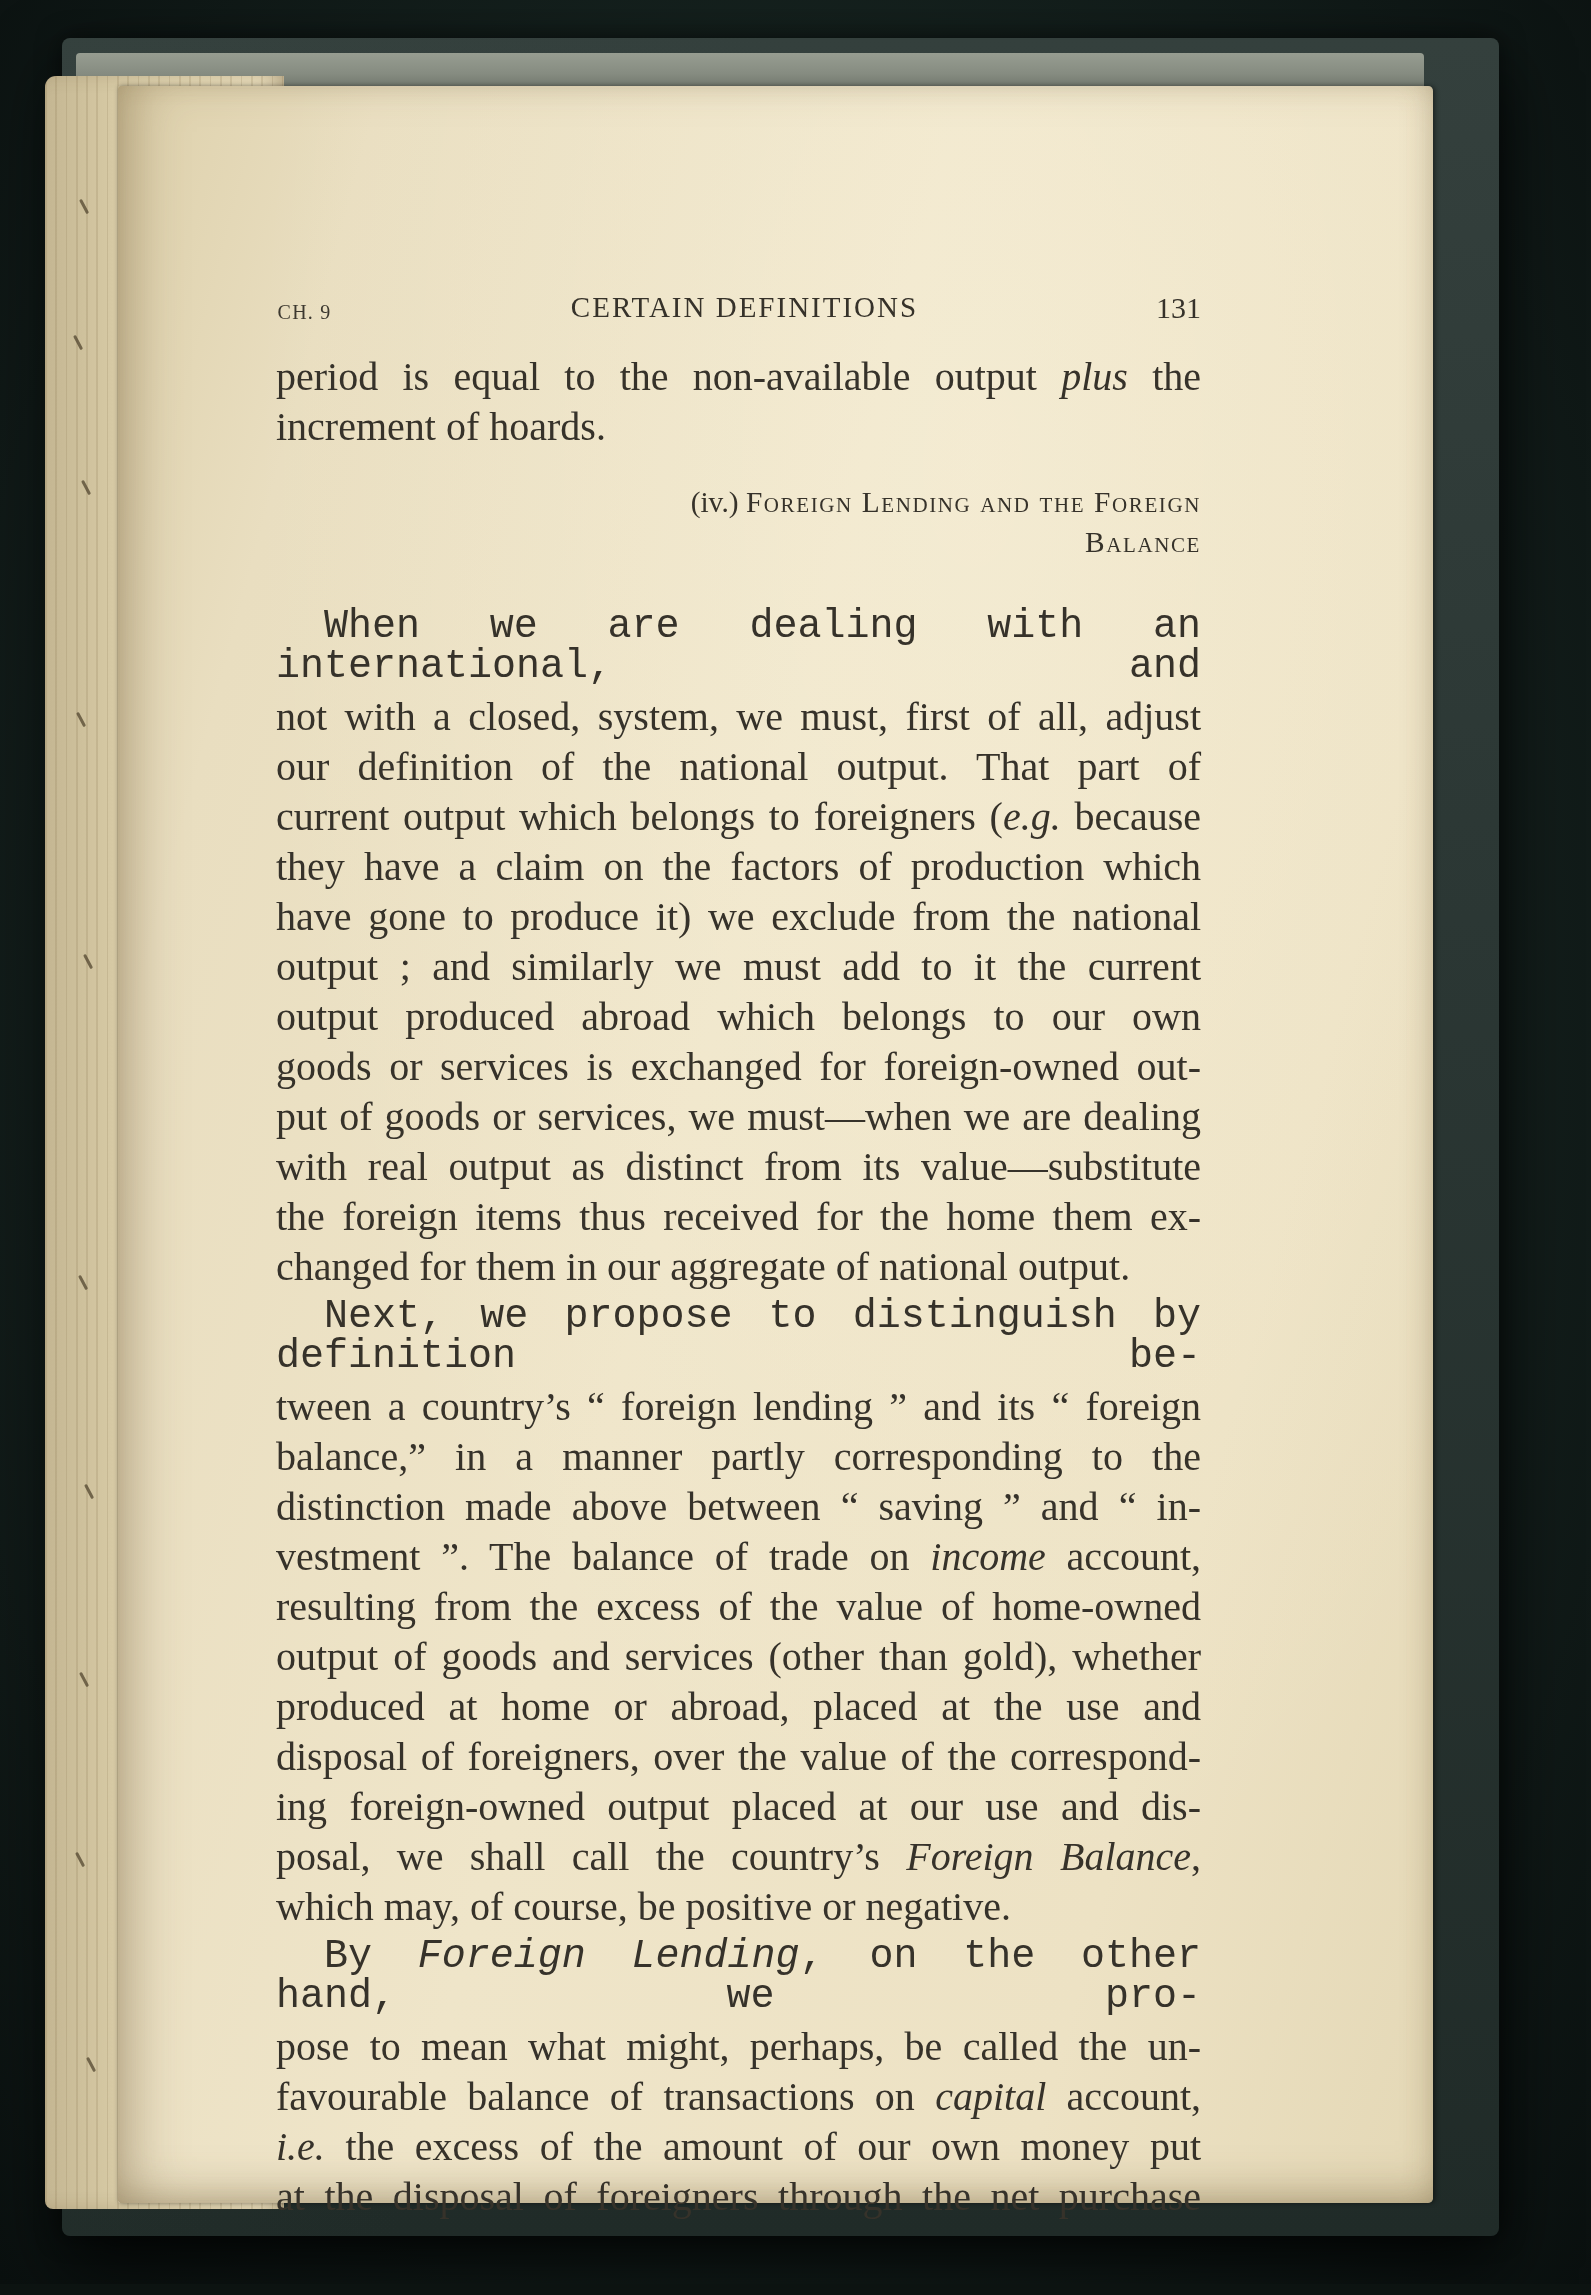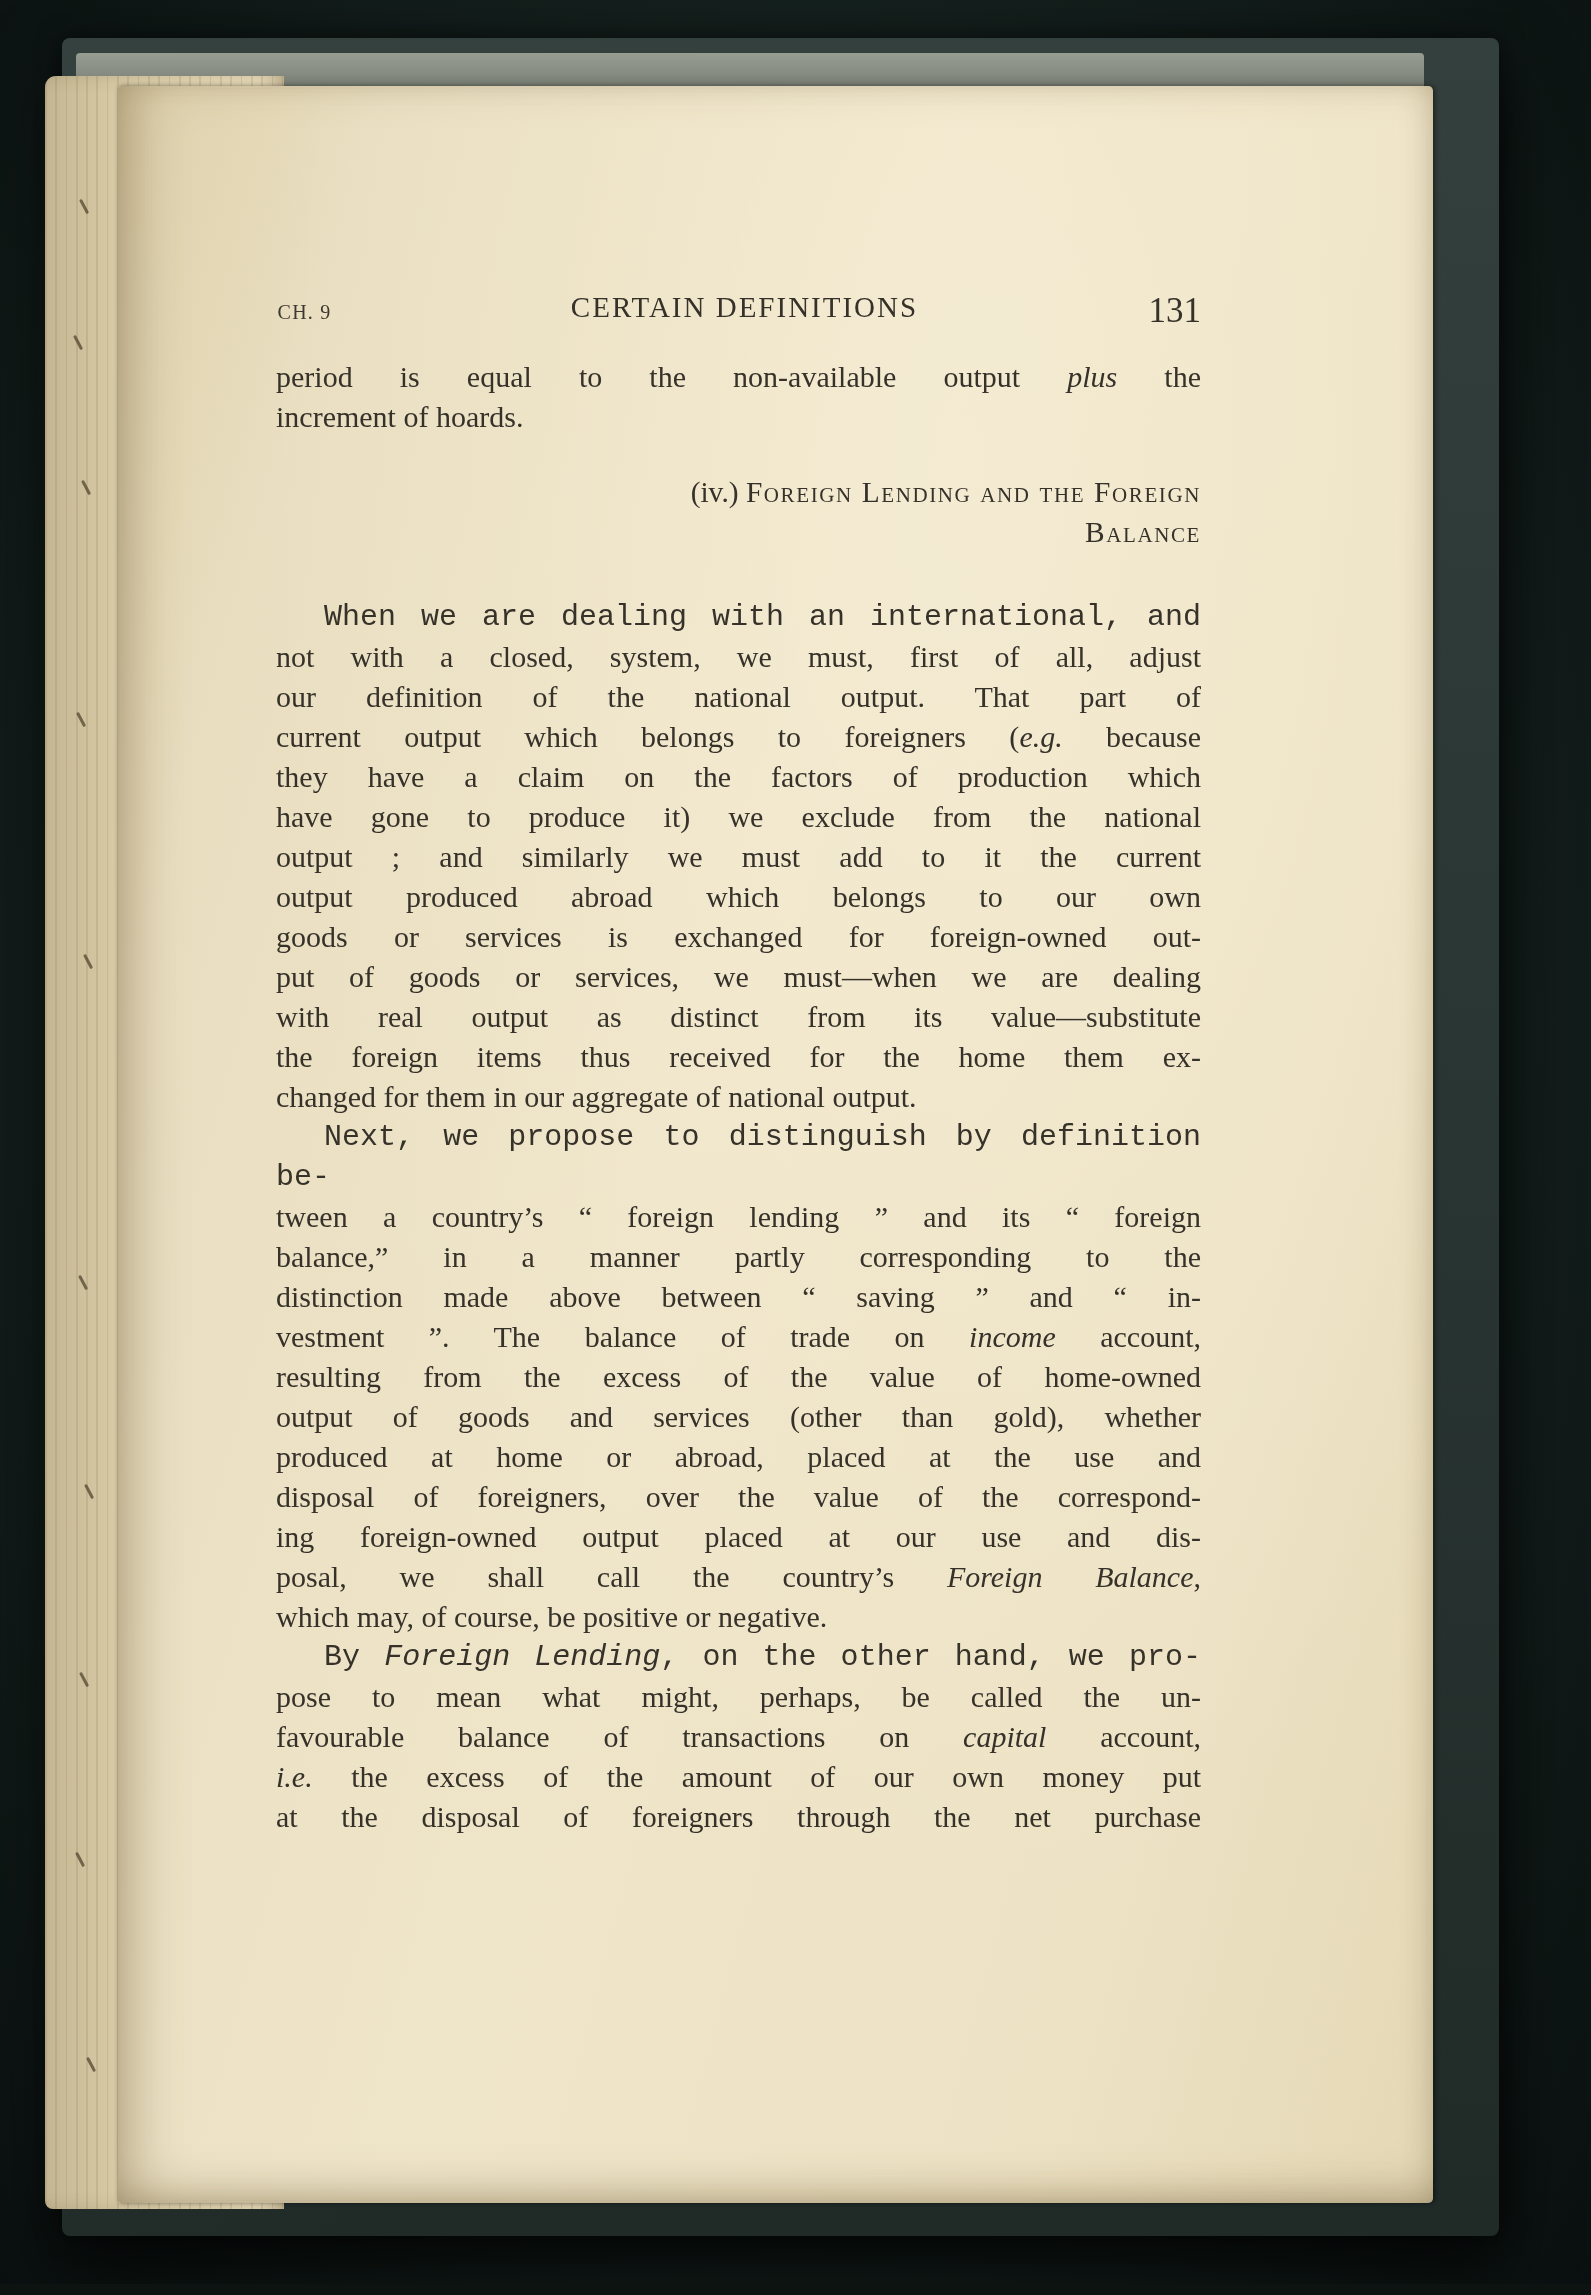--- a/index.html
+++ b/index.html
@@ -105,26 +105,27 @@
     right: 0;
     top: 0;
     text-align: center;
     font-size: 29px;
     letter-spacing: 2px;
   }
   .page-num {
     position: absolute;
     right: 0;
     top: 0;
-    font-size: 35px;
+    font-size: 30px;
   }
   .line {
-    font-size: 30px;
+    font-size: 40px;
     line-height: 40px;
     white-space: normal;
+    margin-top: 10px;
   }
   .line.j {
     text-align: justify;
     -moz-text-align-last: justify;
     text-align-last: justify;
   }
   .line.indent {
     text-indent: 48px;
     font-family: Liberation Mono, monospace;
   }

